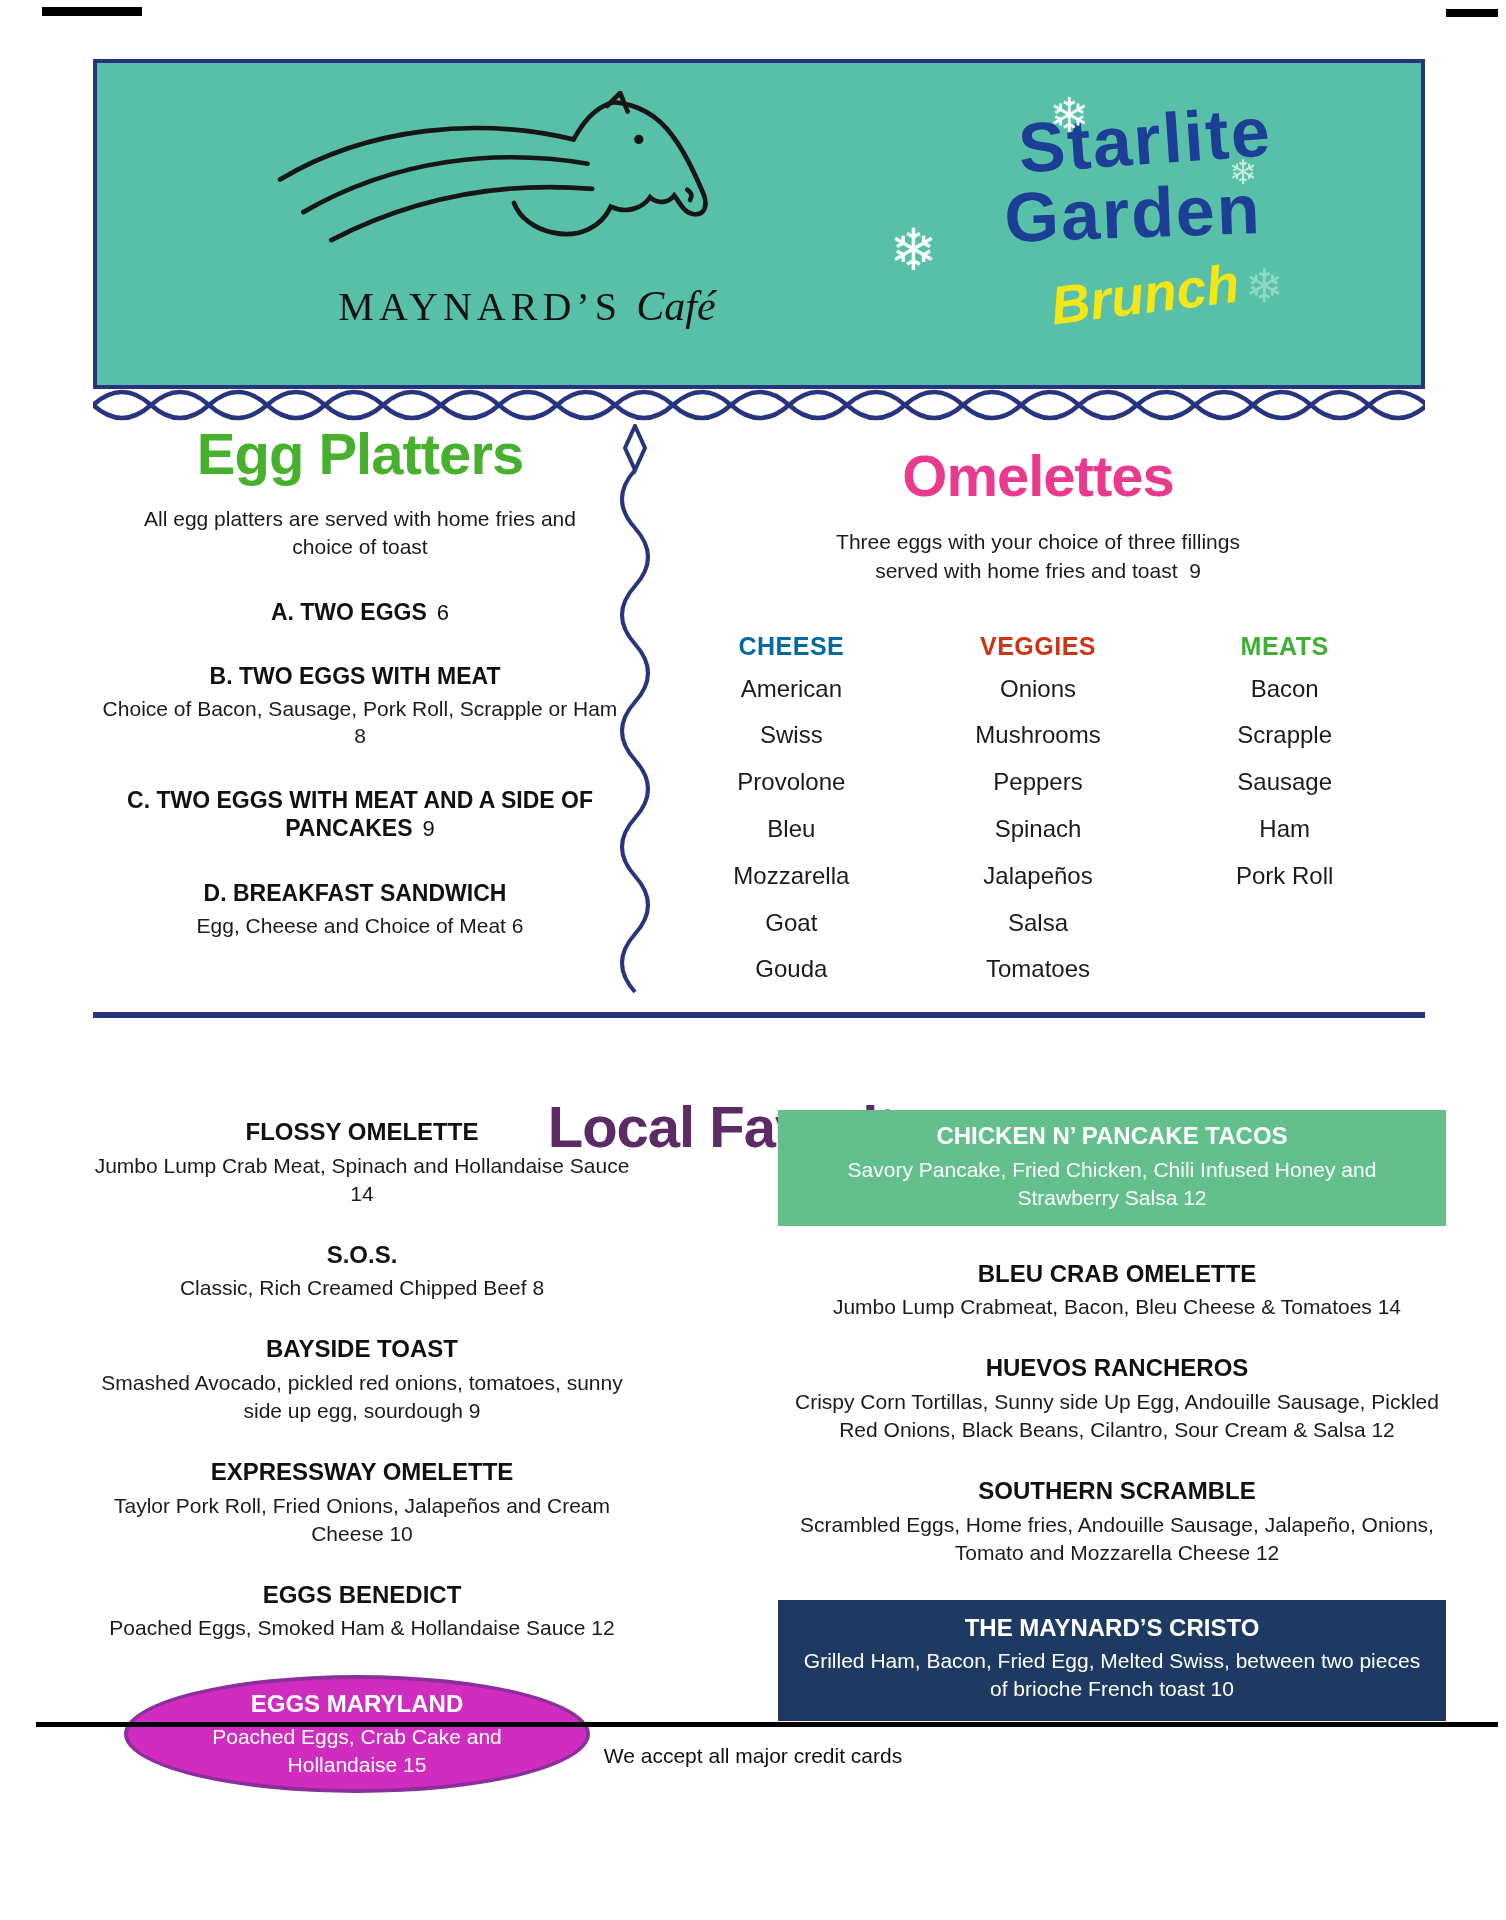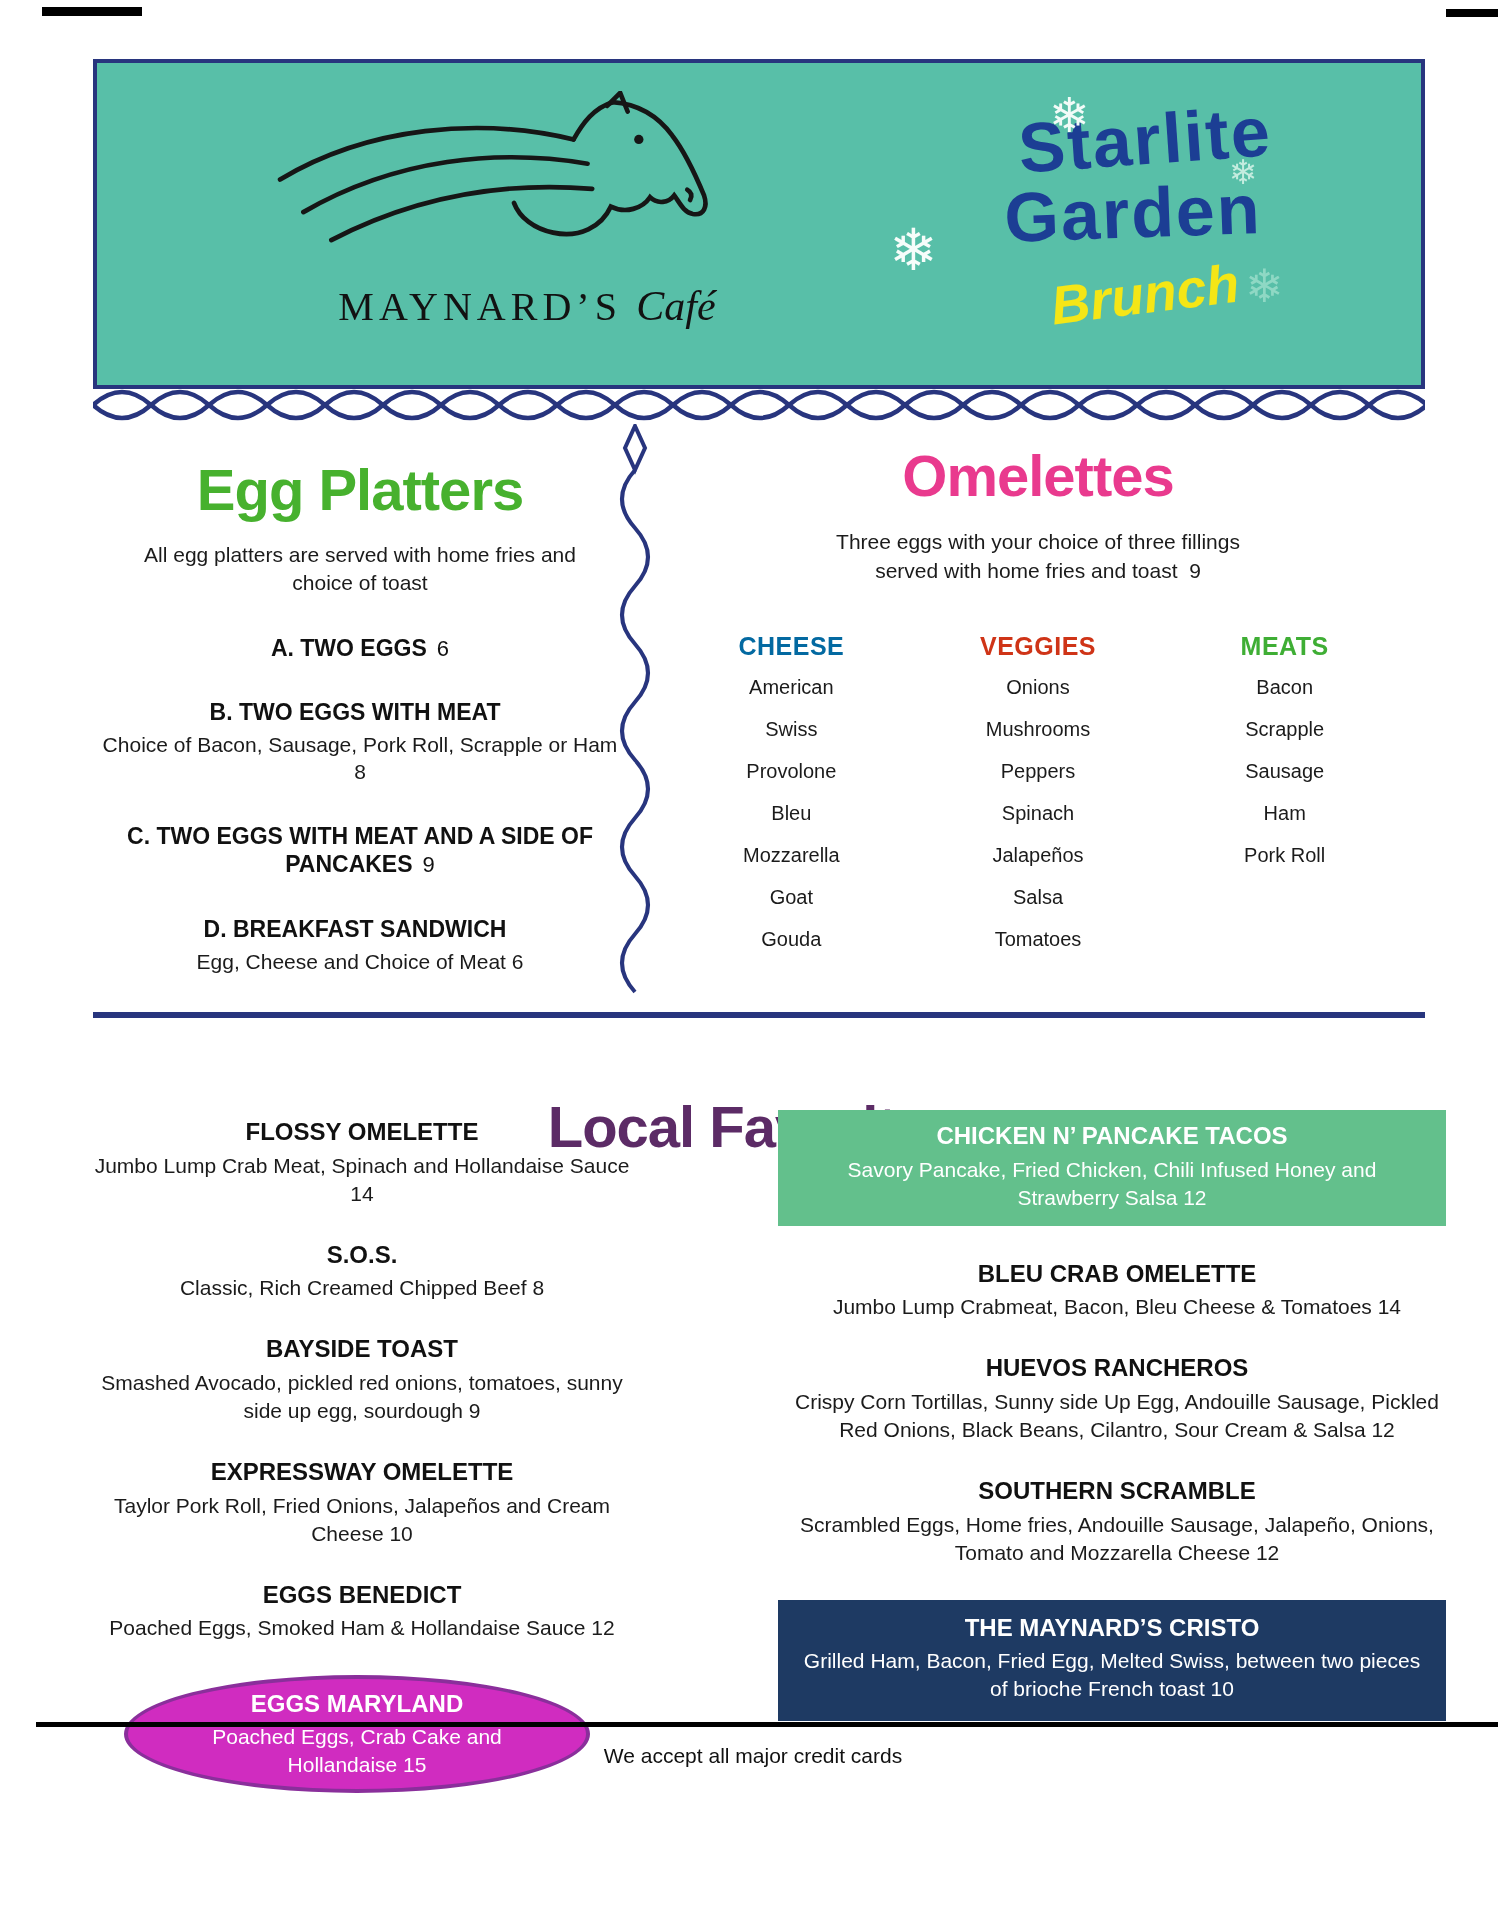--- a/index.html
+++ b/index.html
@@ -48,42 +48,42 @@
   .flake.f4 { left:1148px; top:200px; font-size:46px; color:#8fd8c4; }
 
   .wave-svg { position:absolute; left:93px; top:378px; }
   .vdivider-svg { position:absolute; left:612px; top:424px; }
 
   
   .col-heading { font-size:58px; font-weight:bold; text-align:center; letter-spacing:-1px; line-height:1.05; }
   .heading-green { color:#47b12e; }
   .heading-pink { color:#e93a8e; }
 
-  .section-left  { position:absolute; left:95px;  top:460px; width:530px;  text-align:center; }
+  .section-left  { position:absolute; left:95px;  top:424px; width:530px;  text-align:center; }
   .section-right { position:absolute; left:668px; top:446px; width:740px; text-align:center; }
 
   .intro { font-size:21px; line-height:1.35; margin:20px auto 0; color:#1b1b1b; }
   .section-left .intro { width:440px; }
   .section-right .intro-line { font-size:21px; line-height:1.4; }
   .section-right .intro-wrap { margin-top:20px; }
 
   .ep-items { margin-top:36px; }
   .ep-item { margin-bottom:36px; }
   .ep-name { font-size:23px; font-weight:bold; line-height:1.25; color:#111; }
   .ep-price { font-size:22px; font-weight:normal; margin-left:10px; }
   .ep-desc { font-size:21px; line-height:1.3; margin-top:4px; }
   .ep-desc:empty { display:none; }
 
   .fillings { display:flex; margin-top:46px; }
   .fill-col { flex:1; }
   .fill-title { font-size:25px; font-weight:bold; margin-bottom:14px; letter-spacing:0.5px; }
   .fill-title.cheese { color:#0369a1; }
   .fill-title.veggies { color:#cf3417; }
   .fill-title.meats { color:#3fae35; }
-  .fill-item { font-size:20px; margin-bottom:18px; line-height:1.2; }
+  .fill-item { font-size:24px; margin-bottom:18px; line-height:1.2; }
 
   
   .divider-rule { position:absolute; left:93px; top:1012px; width:1332px; height:6px; background:#28357e; }
   .lf-title {
     position:absolute; left:0; top:1093px; width:1506px; text-align:center;
     font-size:58px; font-weight:bold; color:#5c2b66; letter-spacing:-1px;
   }
   .lf-left  { position:absolute; left:72px;  top:1118px; width:570px; text-align:center; }
   .lf-right { position:absolute; left:778px; top:1110px; width:668px; text-align:center; }
   .lf-item { margin-bottom:33px;margin-left:10px; }

